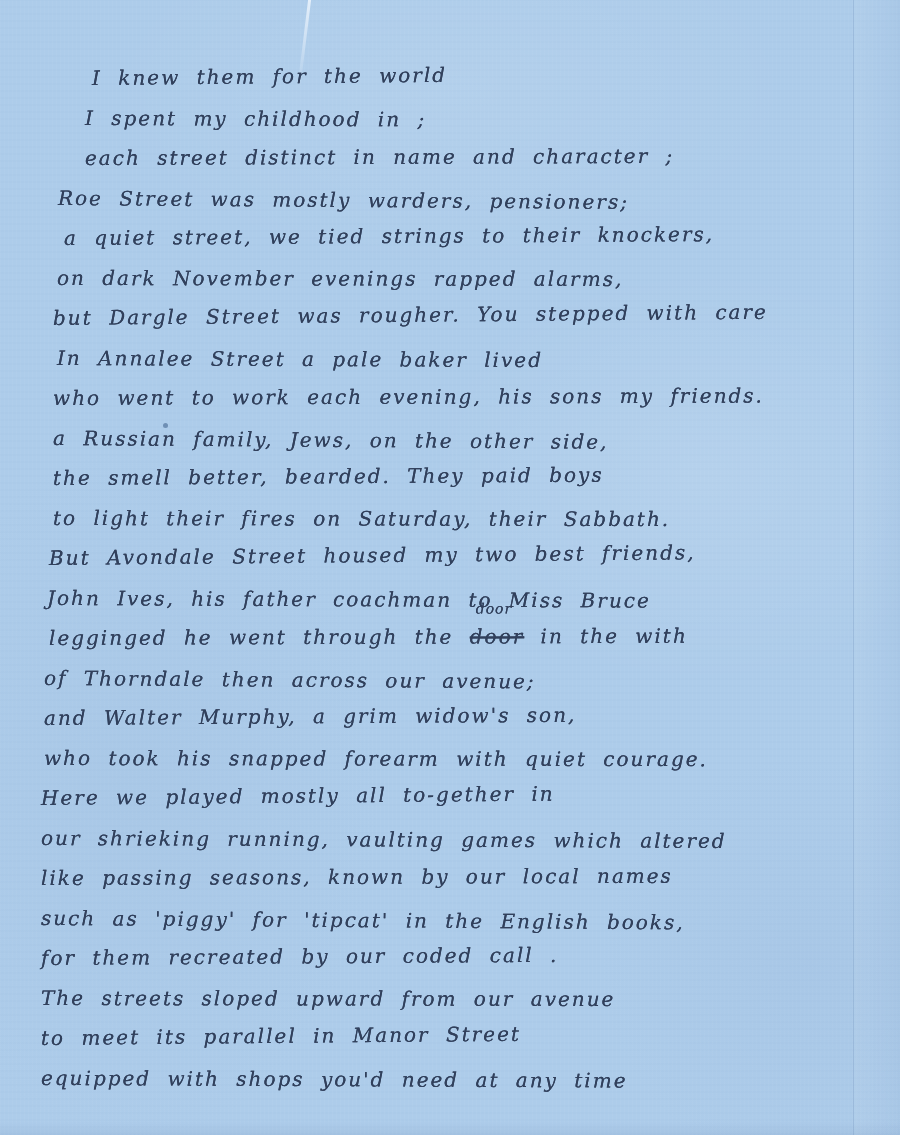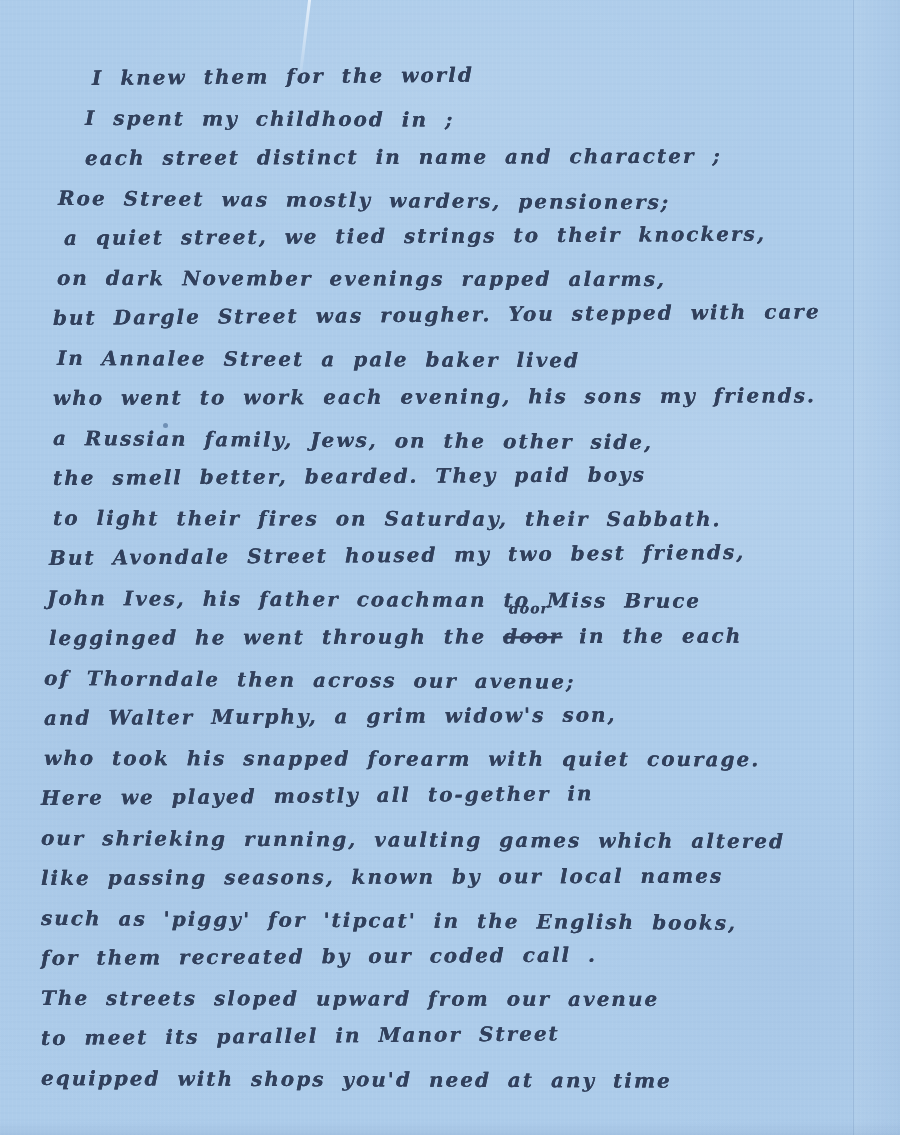--- a/index.html
+++ b/index.html
@@ -50,21 +50,20 @@
     left: 163px; top: 423px;
     width: 5px; height: 5px;
     border-radius: 50%;
     background: #5f7fa6;
     opacity: 0.8;
   }
   .lines {
     position: absolute;
     left: 40px; top: 58px;
     width: 830px;
-    font-weight: bold;
   }
   .line {
     position: relative;
     height: 40px;
     line-height: 40px;
     white-space: nowrap;
     font-style: italic;
     font-size: 20px;
     letter-spacing: 2px;
     word-spacing: 8px;
@@ -104,21 +103,21 @@
       <div class="line" style="margin-left: 24px; transform: rotate(-0.35deg);">a quiet street, we tied strings to their knockers,</div>
       <div class="line" style="margin-left: 17px; transform: rotate(0.1deg);">on dark November evenings rapped alarms,</div>
       <div class="line" style="margin-left: 13px; transform: rotate(-0.5deg);">but Dargle Street was rougher. You stepped with care</div>
       <div class="line" style="margin-left: 17px; transform: rotate(0.25deg);">In Annalee Street a pale baker lived</div>
       <div class="line" style="margin-left: 13px; transform: rotate(-0.2deg);">who went to work each evening, his sons my friends.</div>
       <div class="line" style="margin-left: 13px; transform: rotate(0.4deg);">a Russian family, Jews, on the other side,</div>
       <div class="line" style="margin-left: 13px; transform: rotate(-0.35deg);">the smell better, bearded. They paid boys</div>
       <div class="line" style="margin-left: 13px; transform: rotate(0.1deg);">to light their fires on Saturday, their Sabbath.</div>
       <div class="line" style="margin-left: 9px; transform: rotate(-0.5deg);">But Avondale Street housed my two best friends,</div>
       <div class="line" style="margin-left: 7px; transform: rotate(0.25deg);">John Ives, his father coachman to Miss Bruce</div>
-      <div class="line" style="margin-left: 9px; transform: rotate(-0.2deg);"><span>legginged he went through the </span><span class="struck-wrap"><span class="insert-above">door</span><span class="struck">door</span></span><span> in the each</span></div>
+      <div class="line" style="margin-left: 9px; transform: rotate(-0.2deg);"><span>legginged he went through the </span><span class="struck-wrap"><span class="insert-above">door</span><span class="struck">door</span></span><span> in the with</span></div>
       <div class="line" style="margin-left: 4px; transform: rotate(0.4deg);">of Thorndale then across our avenue;</div>
       <div class="line" style="margin-left: 4px; transform: rotate(-0.35deg);">and Walter Murphy, a grim widow's son,</div>
       <div class="line" style="margin-left: 4px; transform: rotate(0.1deg);">who took his snapped forearm with quiet courage.</div>
       <div class="line" style="margin-left: 1px; transform: rotate(-0.5deg);">Here we played mostly all to-gether in</div>
       <div class="line" style="margin-left: 1px; transform: rotate(0.25deg);">our shrieking running, vaulting games which altered</div>
       <div class="line" style="margin-left: 1px; transform: rotate(-0.2deg);">like passing seasons, known by our local names</div>
       <div class="line" style="margin-left: 1px; transform: rotate(0.4deg);">such as 'piggy' for 'tipcat' in the English books,</div>
       <div class="line" style="margin-left: 1px; transform: rotate(-0.35deg);">for them recreated by our coded call .</div>
       <div class="line" style="margin-left: 1px; transform: rotate(0.1deg);">The streets sloped upward from our avenue</div>
       <div class="line" style="margin-left: 1px; transform: rotate(-0.5deg);">to meet its parallel in Manor Street</div>

